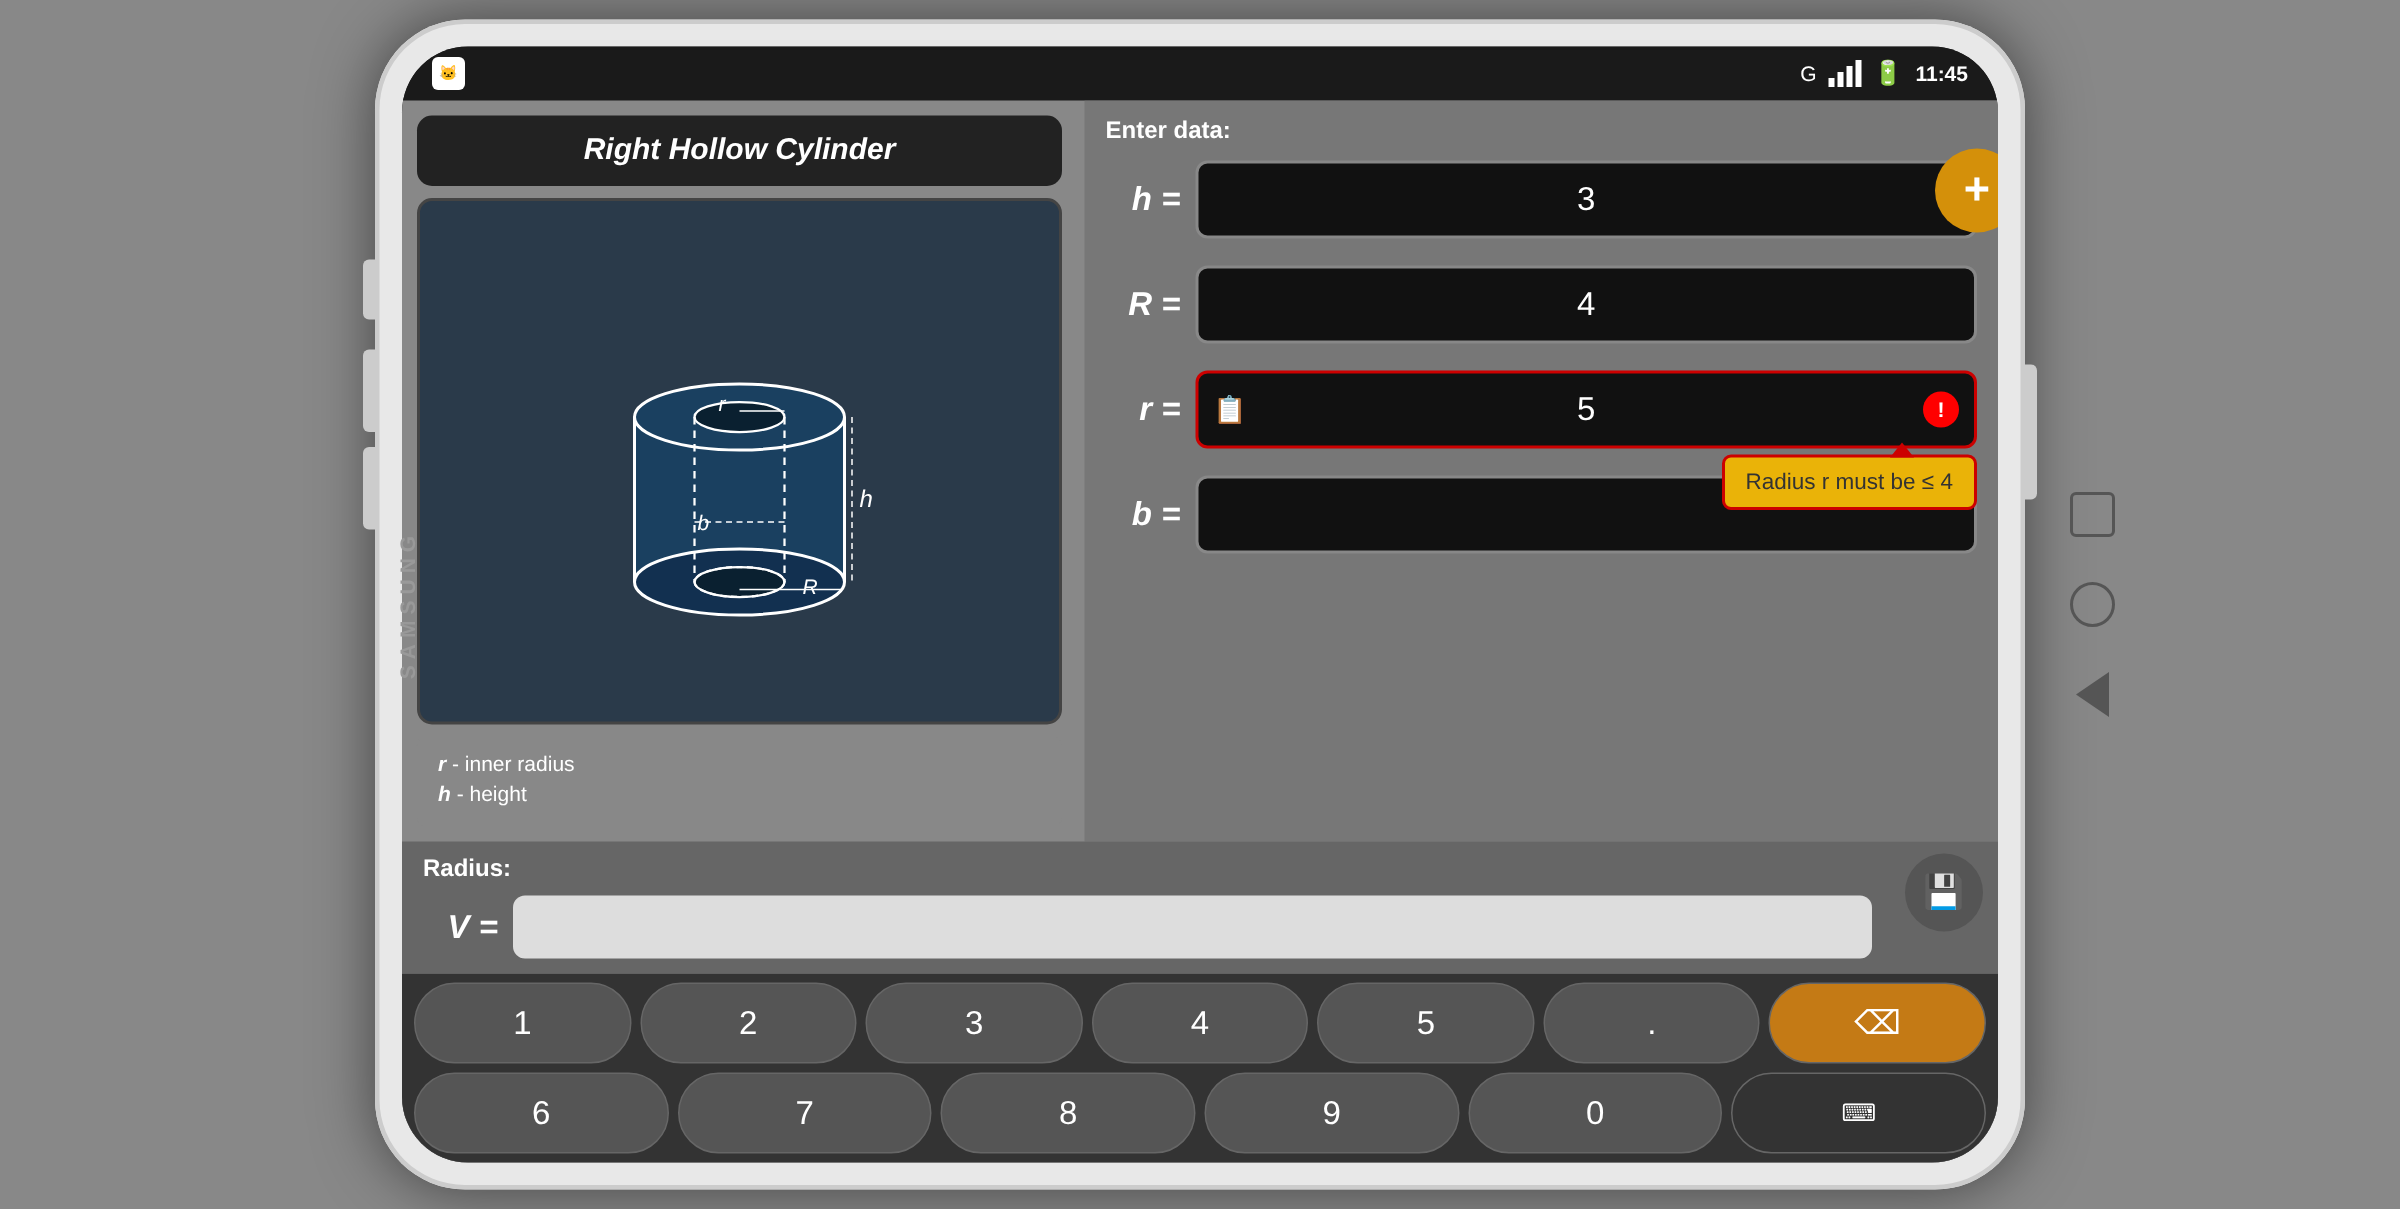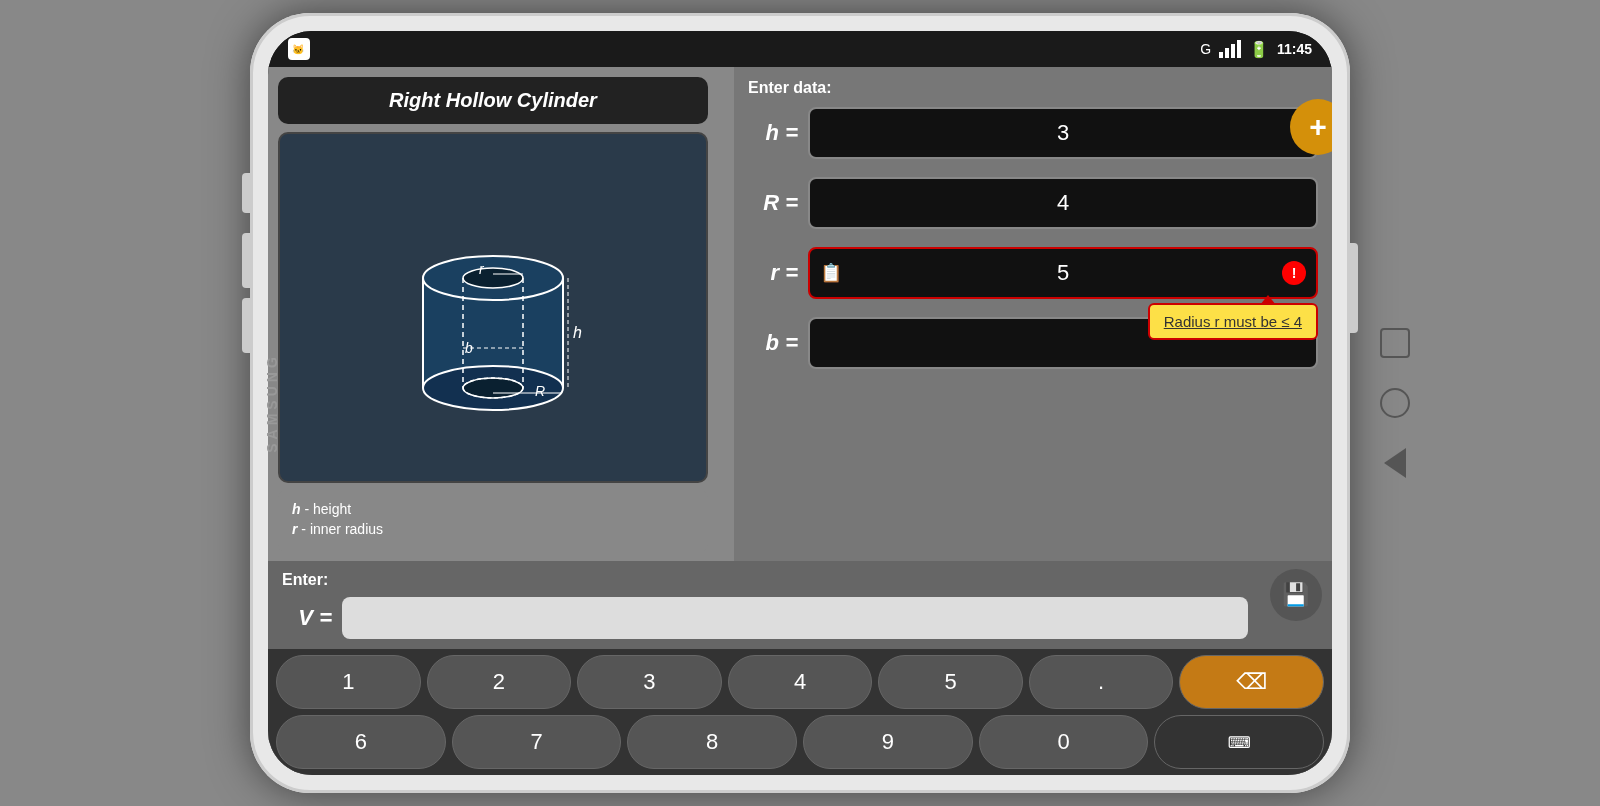--- a/index.html
+++ b/index.html
@@ -166,21 +166,21 @@
       background: #888;
       display: flex;
       flex-direction: column;
       overflow: hidden;
     }
 
     
     .top-section {
       display: flex;
       flex: 1;
-      gap: 16px;
+      gap: 5px;
     }
 
     
     .left-panel {
       width: 450px;
       display: flex;
       flex-direction: column;
       padding: 10px;
       gap: 8px;
     }
@@ -306,29 +306,28 @@
       font-weight: bold;
       z-index: 10;
       cursor: pointer;
     }
 
     
     .tooltip-box {
       position: absolute;
       right: 0;
       top: 56px;
-      background: #fde047;
+      background: #eab308;
       border: 2px solid #cc0000;
       border-radius: 6px;
       padding: 8px 14px;
       color: #333;
       font-size: 15px;
       white-space: nowrap;
       z-index: 20;
-      text-decoration: underline;
     }
     .tooltip-arrow {
       position: absolute;
       top: -10px;
       right: 40px;
       width: 0;
       height: 0;
       border-left: 8px solid transparent;
       border-right: 8px solid transparent;
       border-bottom: 10px solid #cc0000;
@@ -506,22 +505,22 @@
 
               <line x1="80" y1="150" x2="140" y2="150" stroke="white" stroke-width="1" stroke-dasharray="4,3"></line>
 
               <line x1="110" y1="76" x2="140" y2="76" stroke="white" stroke-width="1"></line>
 
               <line x1="110" y1="195" x2="178" y2="195" stroke="white" stroke-width="1"></line>
             </svg>
           </div>
 
           <div class="legend-box">
+            <div class="legend-item"><b>r</b> - inner radius</div>
             <div class="legend-item"><b>h</b> - height</div>
-            <div class="legend-item"><b>r</b> - inner radius</div>
           </div>
         </div>
 
         <div class="right-panel">
           <span class="enter-data-label">Enter data:</span>
 
           <div class="input-row">
             <span class="var-label"><i>h</i> =</span>
             <div class="input-field">
               <span>3</span>
@@ -560,21 +559,21 @@
             </div>
           </div>
 
         </div>
       </div>
 
       <div class="volume-section">
         <div class="save-button">
           <span>💾</span>
         </div>
-        <span class="volume-label">Enter:</span>
+        <span class="volume-label">Radius:</span>
         <div class="volume-row">
           <span class="volume-var" style="font-style:italic;">V =</span>
           <div class="volume-field"></div>
           <div style="width:60px;"></div>
         </div>
       </div>
 
       <div class="keyboard">
         <div class="key-row">
           <div class="key">1</div>

